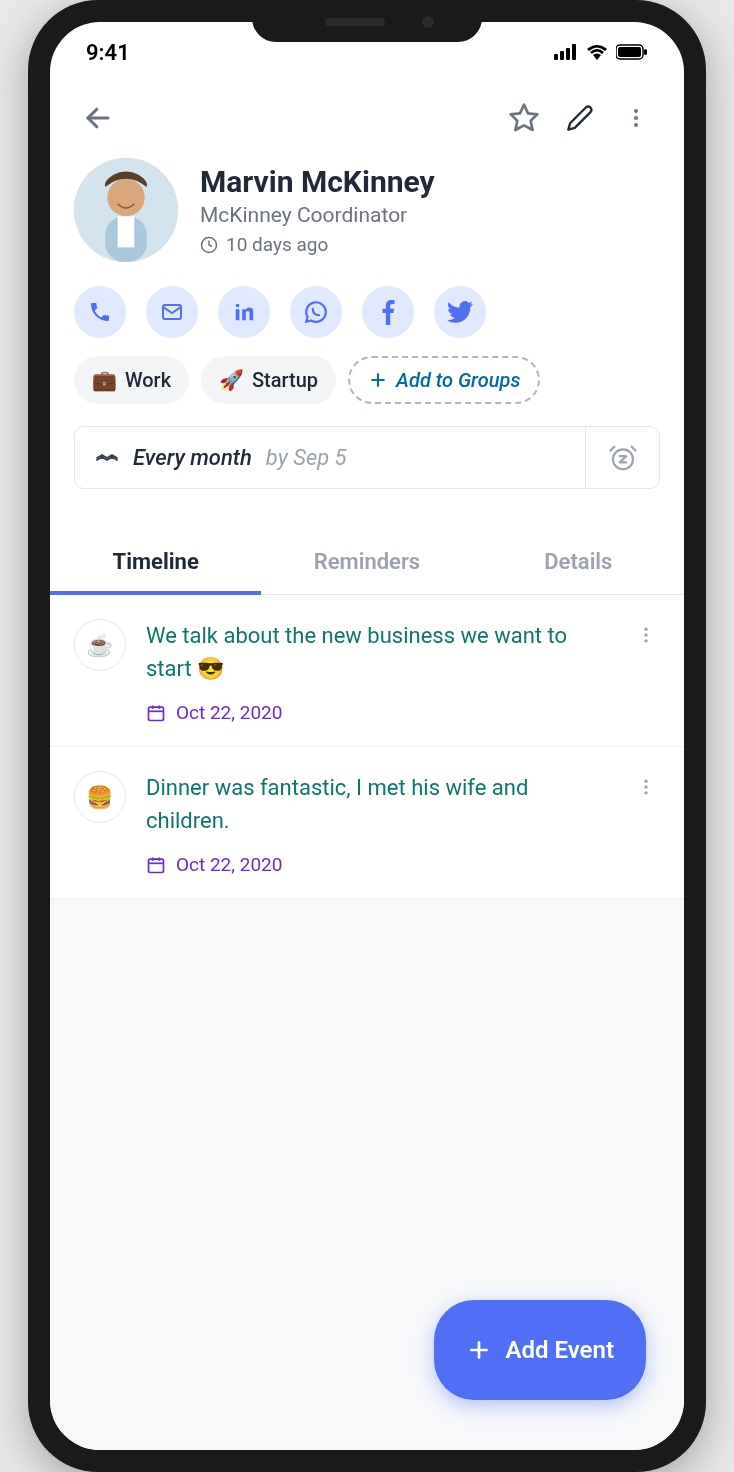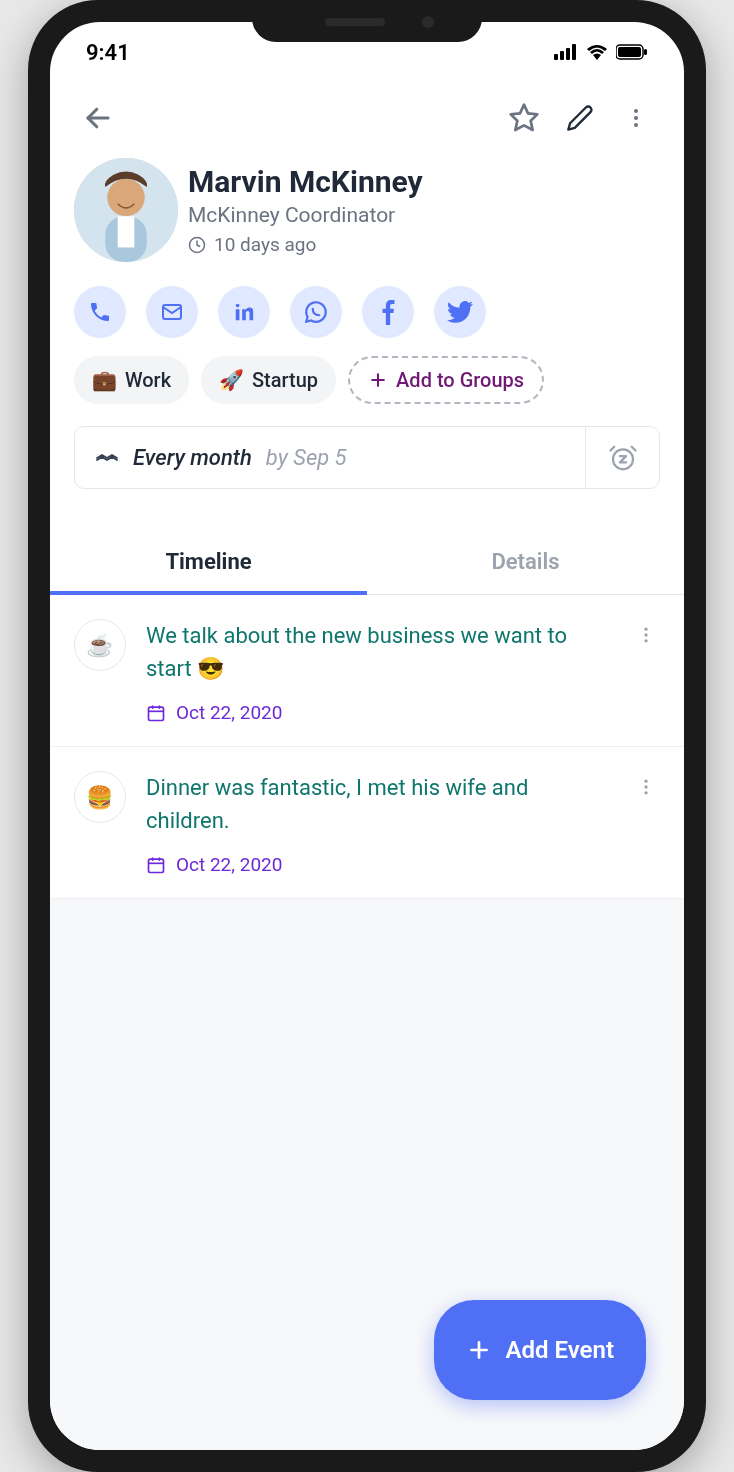--- a/index.html
+++ b/index.html
@@ -83,21 +83,21 @@
   height: 48px;
   display: flex;
   align-items: center;
   justify-content: center;
   border-radius: 50%;
   cursor: pointer;
   color: #6b7280;
 }
 .profile-row {
   display: flex;
-  gap: 10px;
+  gap: 22px;
   padding: 8px 24px 16px;
 }
 .avatar {
   width: 104px;
   height: 104px;
   border-radius: 50%;
   background: linear-gradient(135deg, #e8c9a8 0%, #b8d4e8 100%);
   flex-shrink: 0;
   position: relative;
   overflow: hidden;
@@ -151,22 +151,23 @@
   padding: 10px 18px;
   background: #f3f4f6;
   border-radius: 24px;
   font-size: 20px;
   font-weight: 500;
   color: #1f2937;
 }
 .tag-add {
   background: transparent;
   border: 2px dashed #b0b5bf;
-  color: #701a75;
-  cursor: pointer;
+  color: #0369a1;
+  cursor: pointer;
+  font-style: italic;
 }
 .reminder-box {
   margin: 0 24px 20px;
   border: 1px solid #e5e7eb;
   border-radius: 10px;
   display: flex;
   align-items: stretch;
   overflow: hidden;
 }
 .reminder-left {
@@ -423,20 +424,21 @@
         <svg width="30" height="30" viewBox="0 0 24 24" fill="none" stroke="currentColor" stroke-width="1.8">
             <circle cx="12" cy="13" r="8"></circle>
             <path d="M5 3 L2 6 M19 3 L22 6" stroke-linecap="round"></path>
             <path d="M9.5 10.5 H14.5 L9.5 15.5 H14.5" stroke-linecap="round" stroke-linejoin="round"></path>
           </svg>
       </div>
     </div>
 
     <div class="tabs">
       <div class="tab active">Timeline</div>
+      <div class="tab">Reminders</div>
       <div class="tab">Details</div>
     </div>
 
     <div class="content">
       <div class="event">
         <div class="event-icon">☕</div>
         <div class="event-body">
           <div class="event-text">We talk about the new business we want to start 😎</div>
           <div class="event-date">
             <svg width="20" height="20" viewBox="0 0 24 24" fill="none" stroke="currentColor" stroke-width="2">

